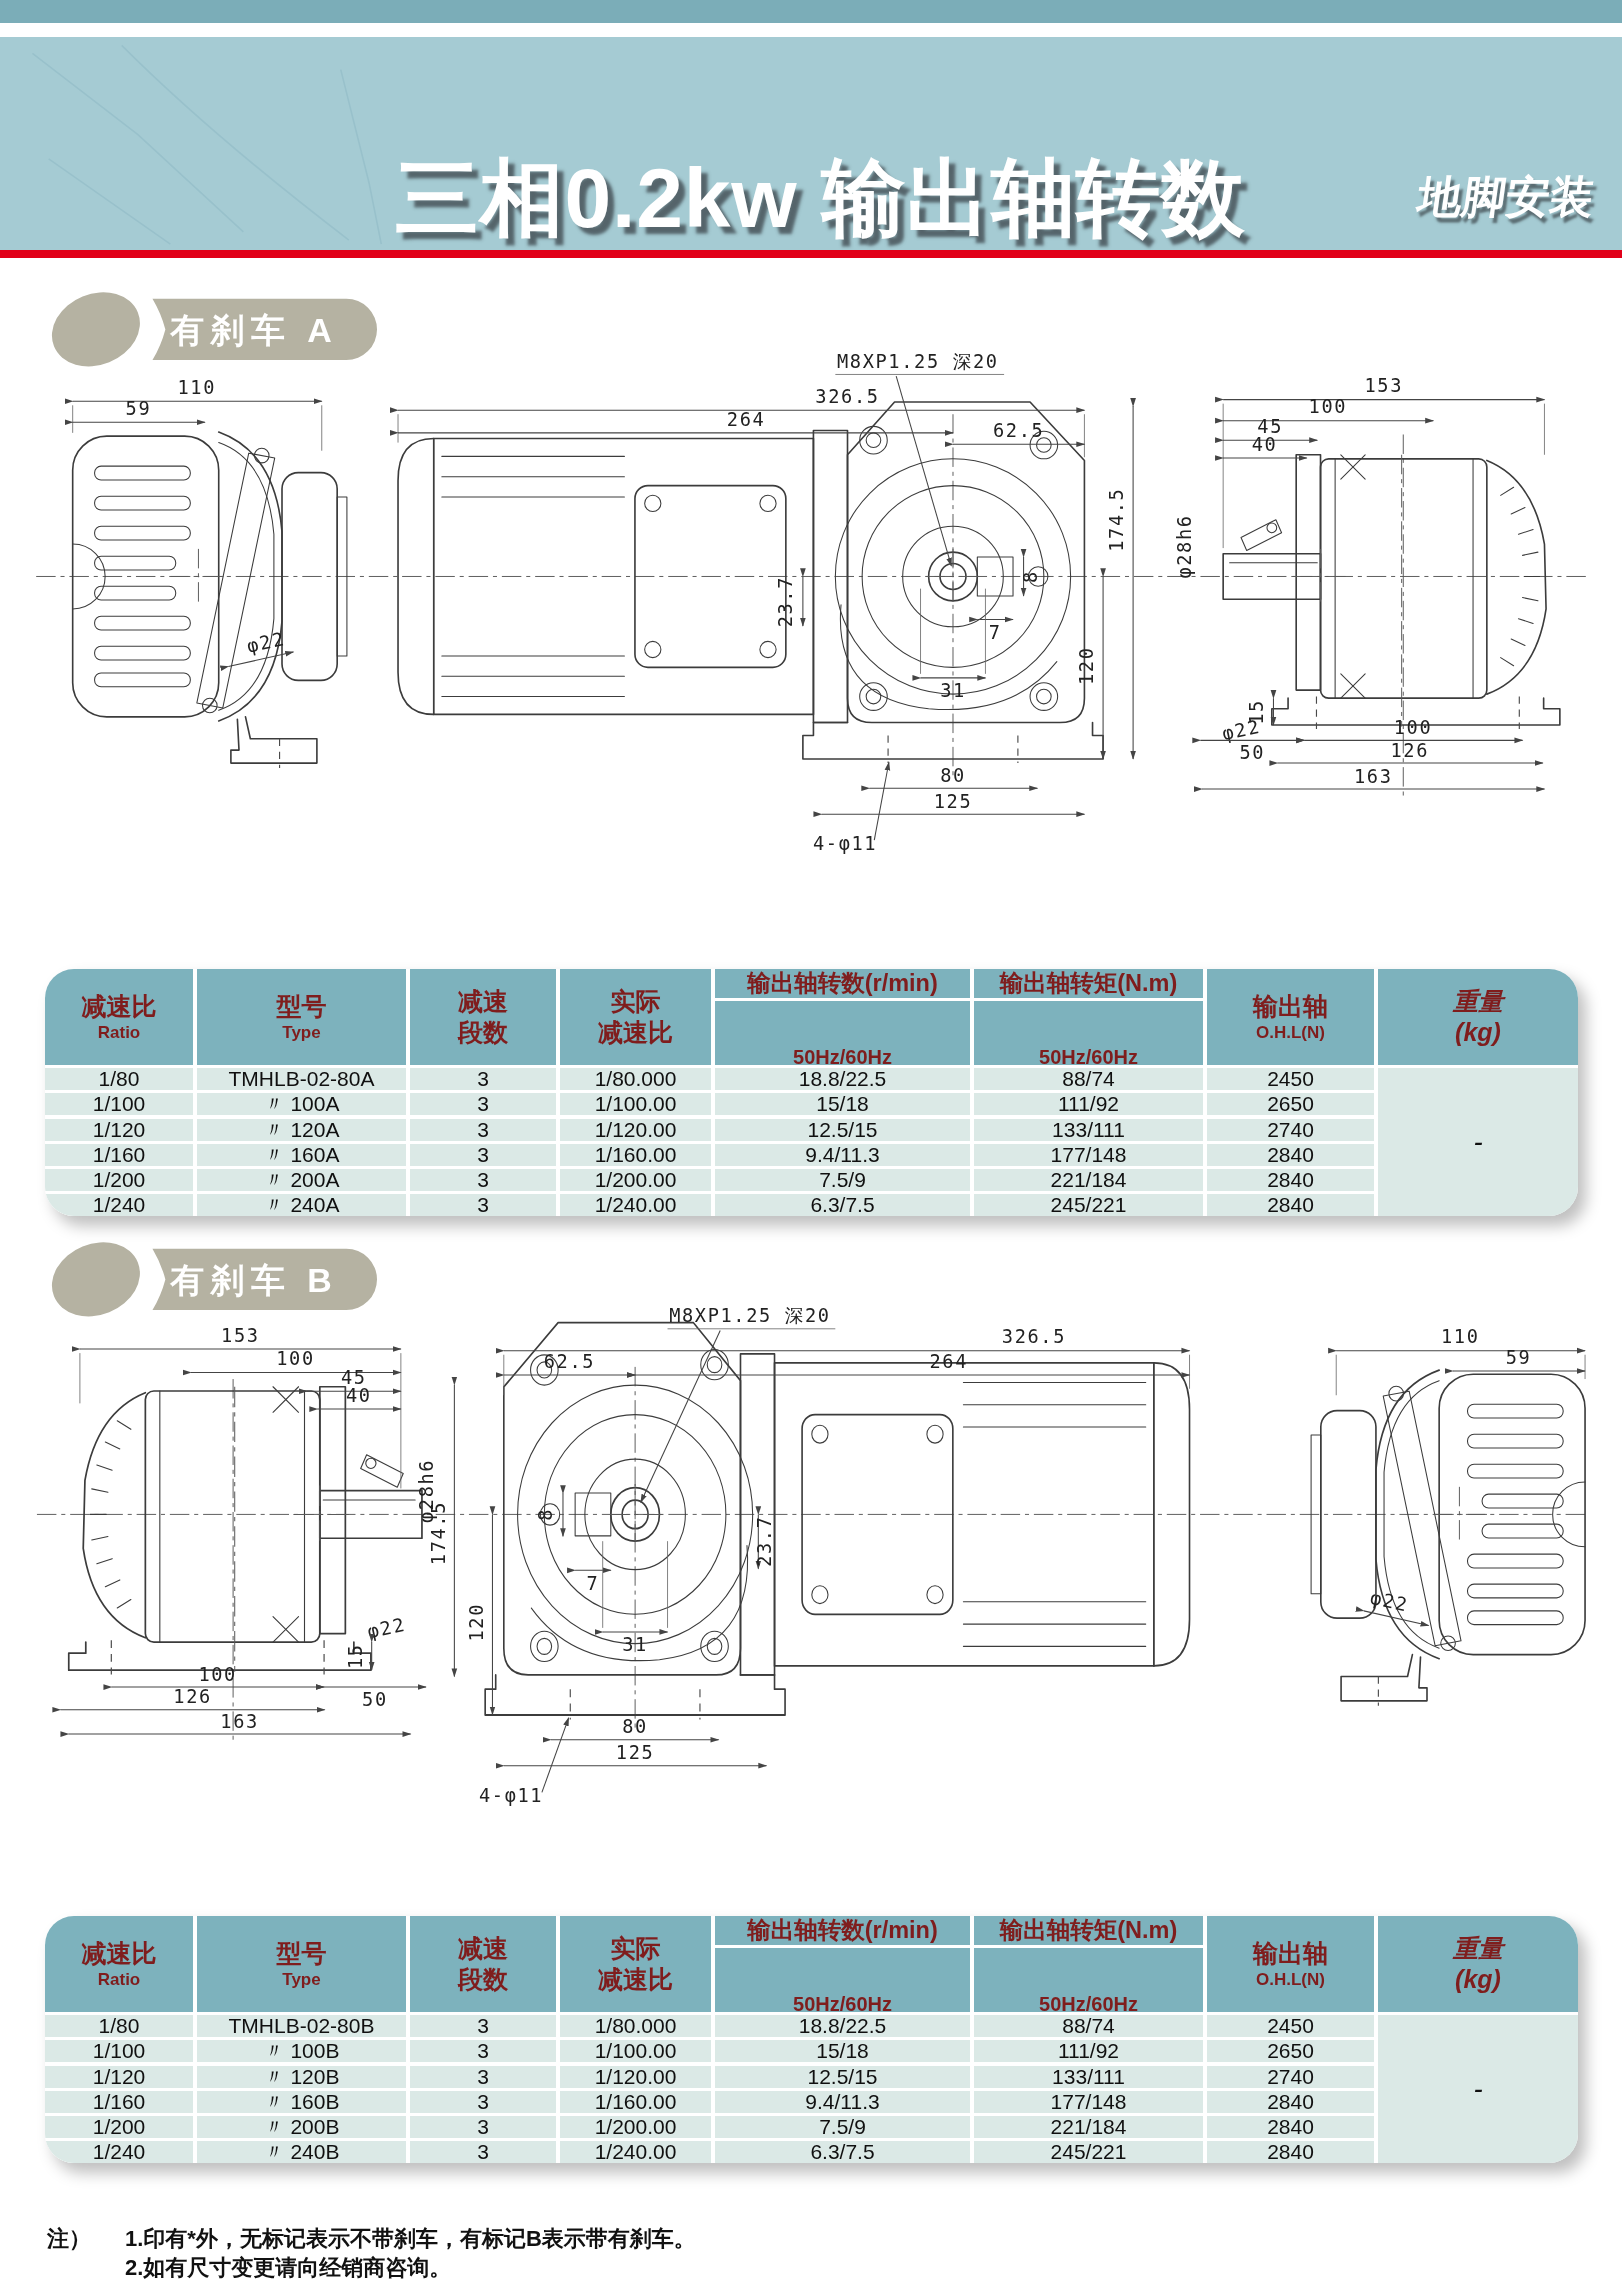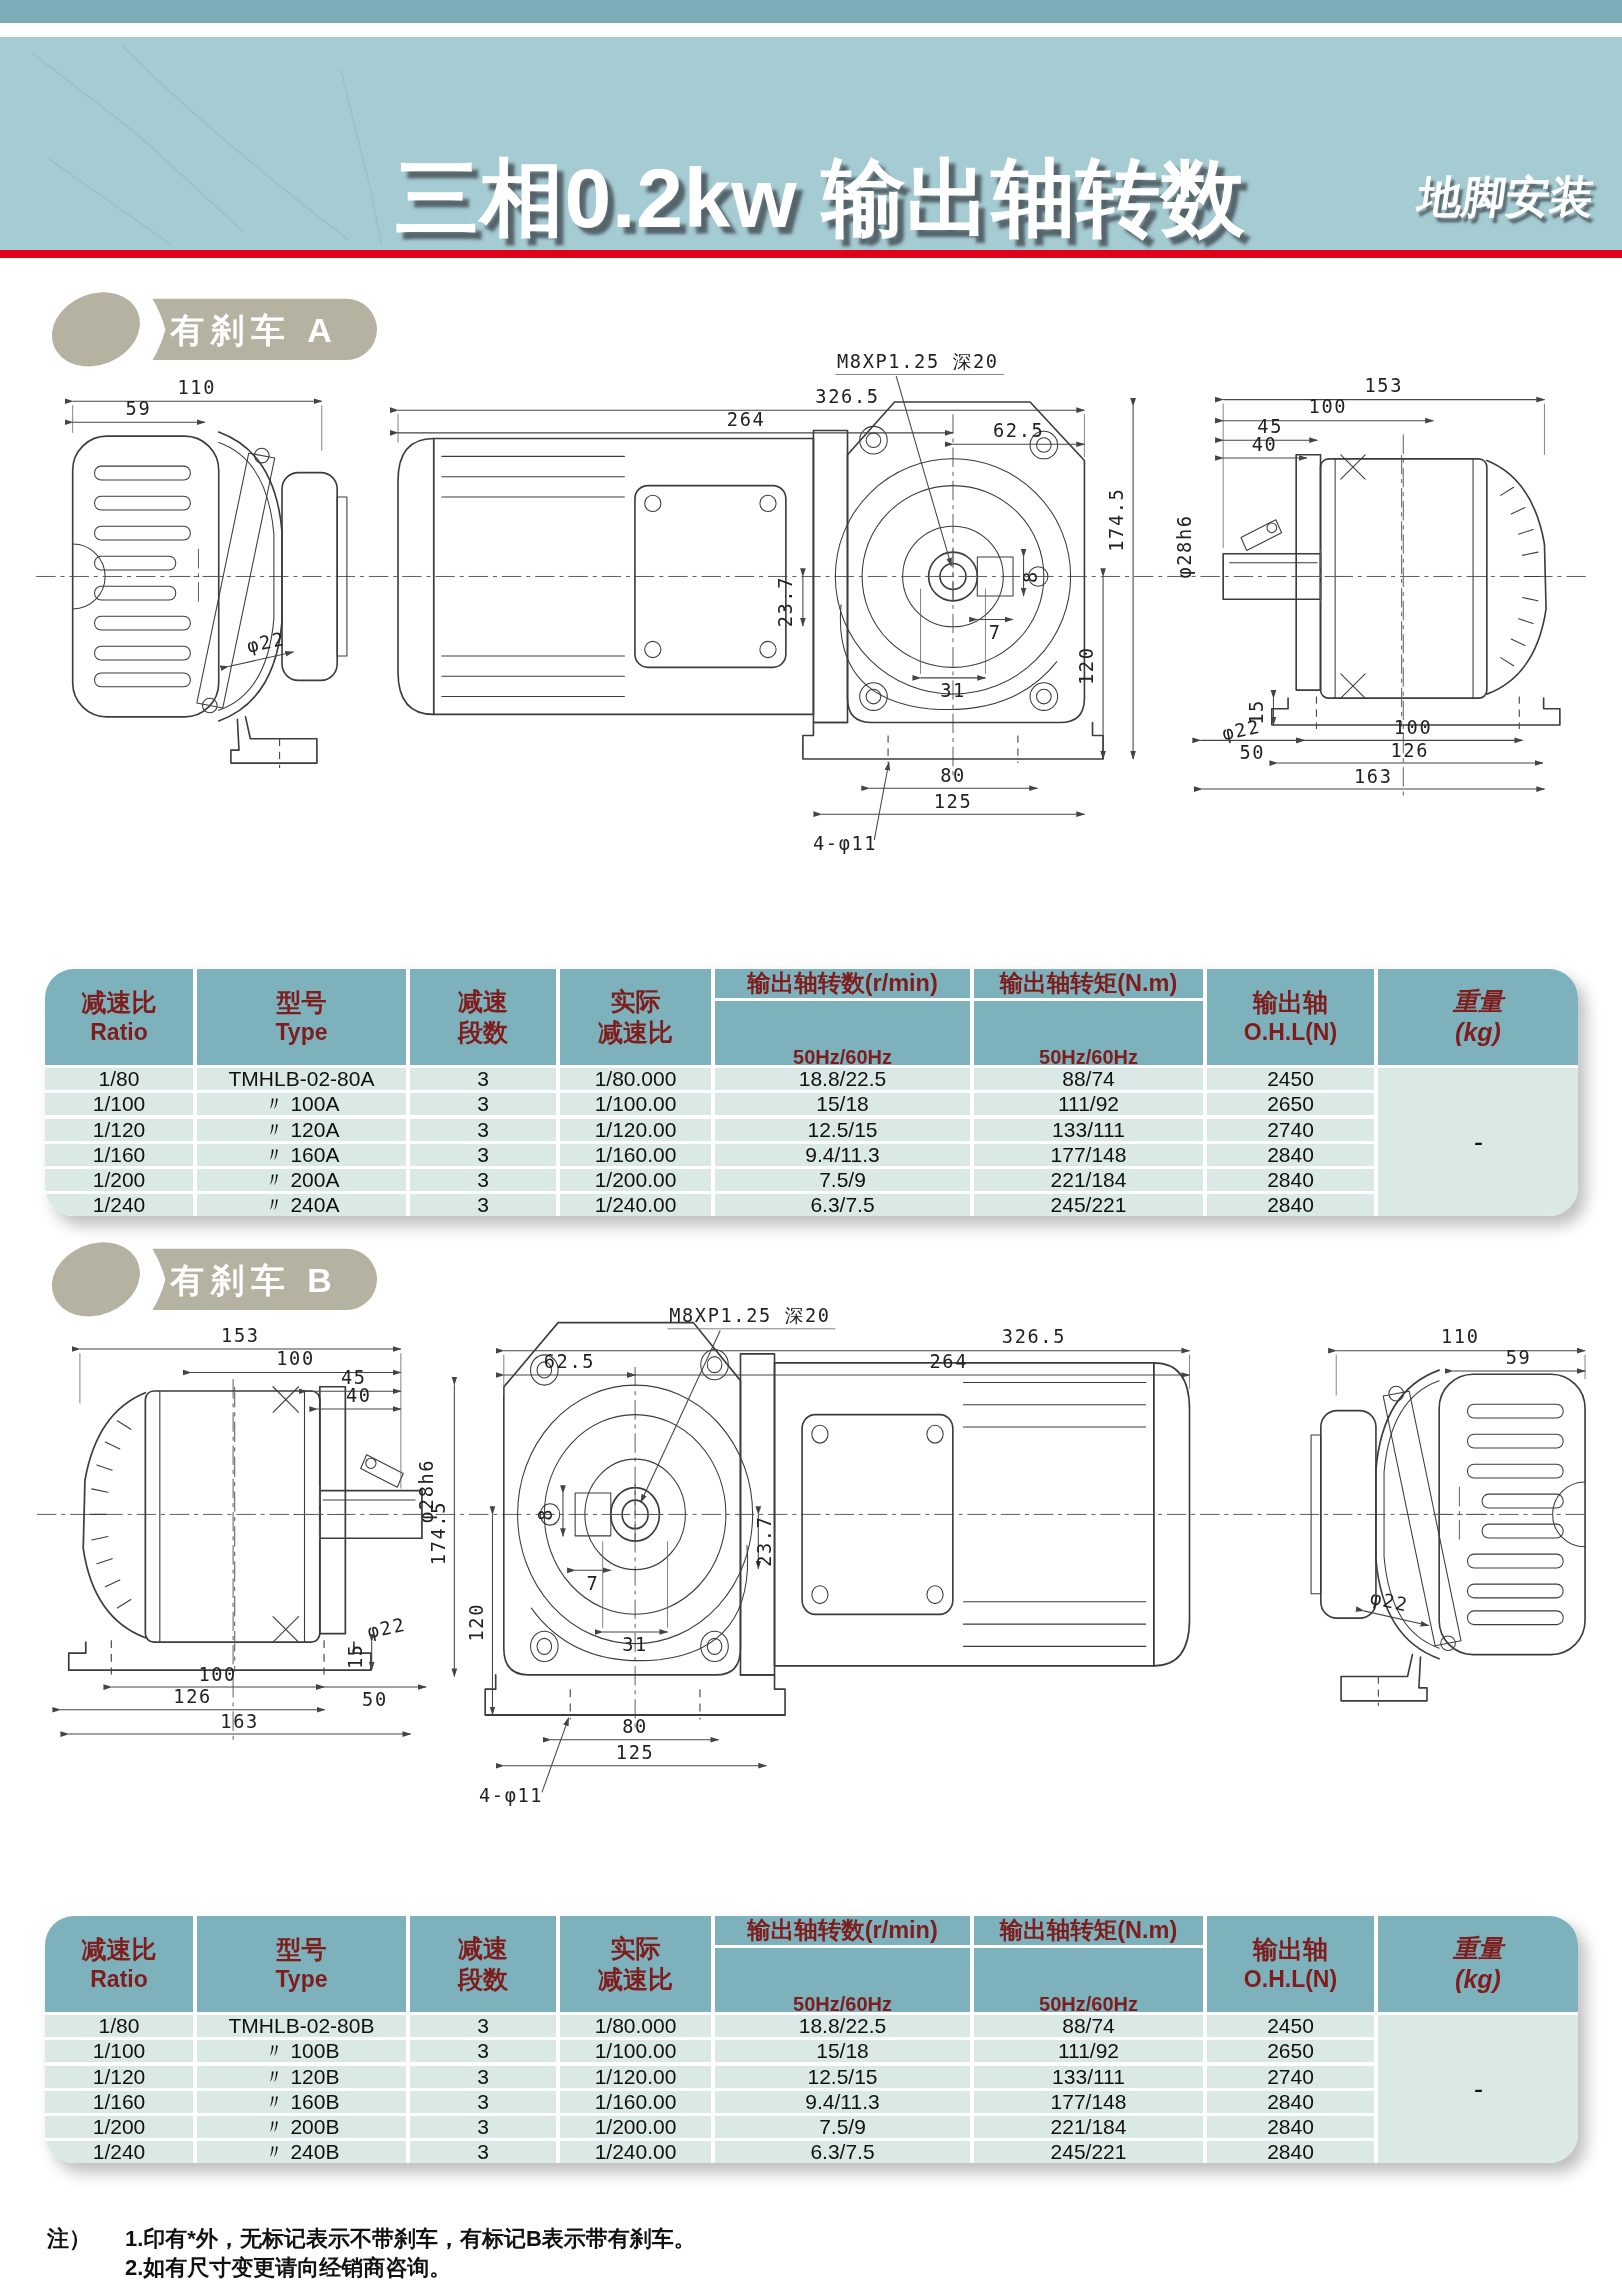--- a/index.html
+++ b/index.html
@@ -32,21 +32,21 @@
   
   .spec-table{position:absolute;left:45px;width:1533px;display:flex;background:#fff;
               border-radius:29px;overflow:hidden;box-shadow:8px 9.7px 14.6px rgba(0,0,0,.25);}
   .tleft{display:grid;width:1329px;
          grid-template-columns:148px 209px 146px 151px 255px 229px 167px;
          grid-template-rows:96px repeat(6,22px);gap:3.2px 4px;background:#fff;}
   .trepeat{display:contents;}
   .th{background:#7db2bd;color:#7f1d1d;display:flex;flex-direction:column;justify-content:center;
       align-items:center;font-weight:bold;line-height:1.25;}
   .th .zh{font-size:25px;}
-  .th .en{font-size:23px;}
+  .th .en{font-size:17px;}
   .th.split{justify-content:stretch;gap:44px;}
   .th.split .top{flex:1.15;display:flex;align-items:center;justify-content:center;width:100%;
       border-bottom:3.2px solid #fff;font-size:23.5px;box-sizing:border-box;}
   .th.split .bot{flex:1;display:flex;align-items:center;justify-content:center;width:100%;font-size:20px;}
   .td{background:#dbe9e6;display:flex;align-items:center;justify-content:center;
       font-size:21px;color:#101010;white-space:nowrap;}
   .tweight{width:200px;margin-left:4px;display:flex;flex-direction:column;font-style:italic;}
   .tweight .th{height:96px;flex:none;}
   .wcell{flex:1;margin-top:3.2px;background:#dbe9e6;display:flex;align-items:center;
          justify-content:center;font-size:27.6px;color:#101010;}

